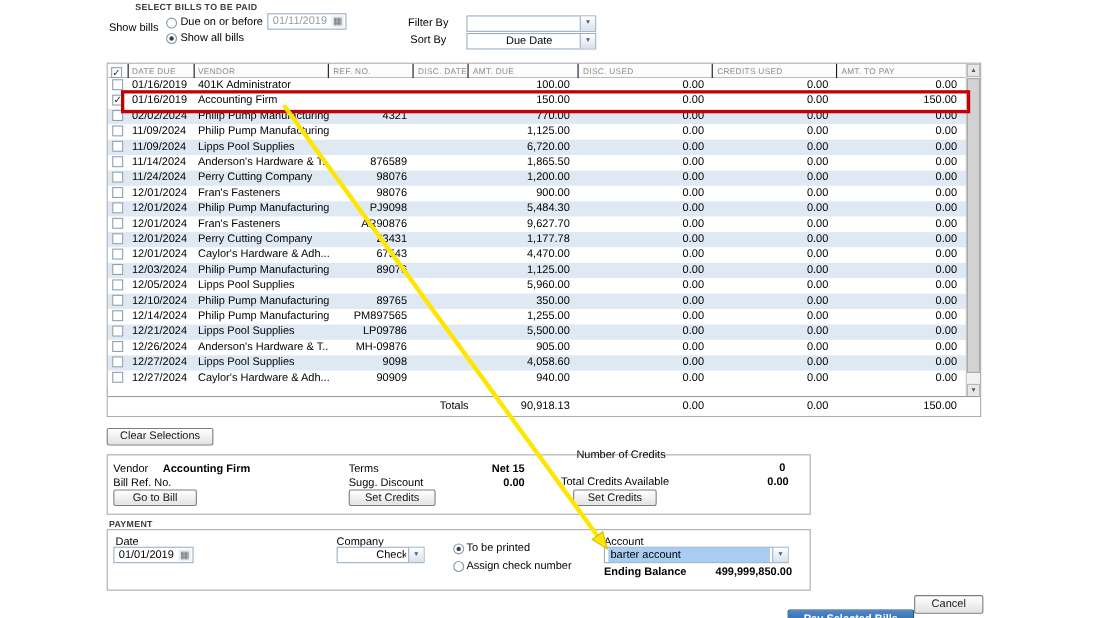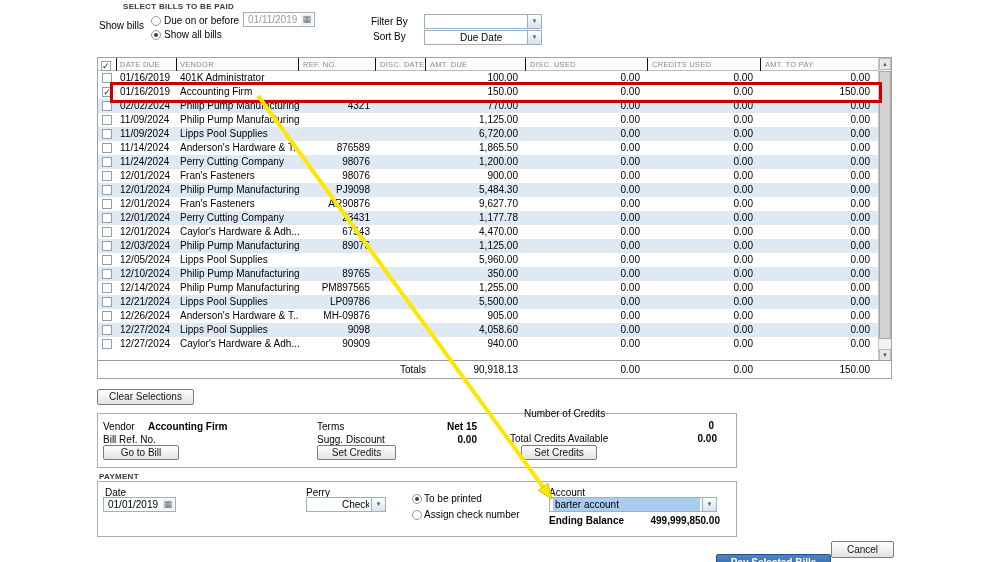--- a/index.html
+++ b/index.html
@@ -371,21 +371,21 @@
 
   <div class="sec-title" style="left:99px; top:472px;">PAYMENT</div>
   <div class="groupbox" style="left:97px; top:481px; width:640px; height:56px;"></div>
 
   <div class="lbl" style="left:105px; top:487px;">Date</div>
   <div class="datefield" style="left:103px; top:497px; width:73px;">
     <span class="df-text">01/01/2019</span>
     <span class="cal-btn">▦</span>
   </div>
 
-  <div class="lbl" style="left:306px; top:487px;">Perry</div>
+  <div class="lbl" style="left:306px; top:487px;">Company</div>
   <div class="dropdown" style="left:306px; top:497px; width:80px;">
     <span class="dd-value">Check</span>
     <span class="dd-btn">▼</span>
   </div>
 
   <span class="radio on" style="left:412px; top:494px;"></span>
   <div class="lbl" style="left:424px; top:493px;">To be printed</div>
   <span class="radio" style="left:412px; top:510px;"></span>
   <div class="lbl" style="left:424px; top:509px;">Assign check number</div>
 

